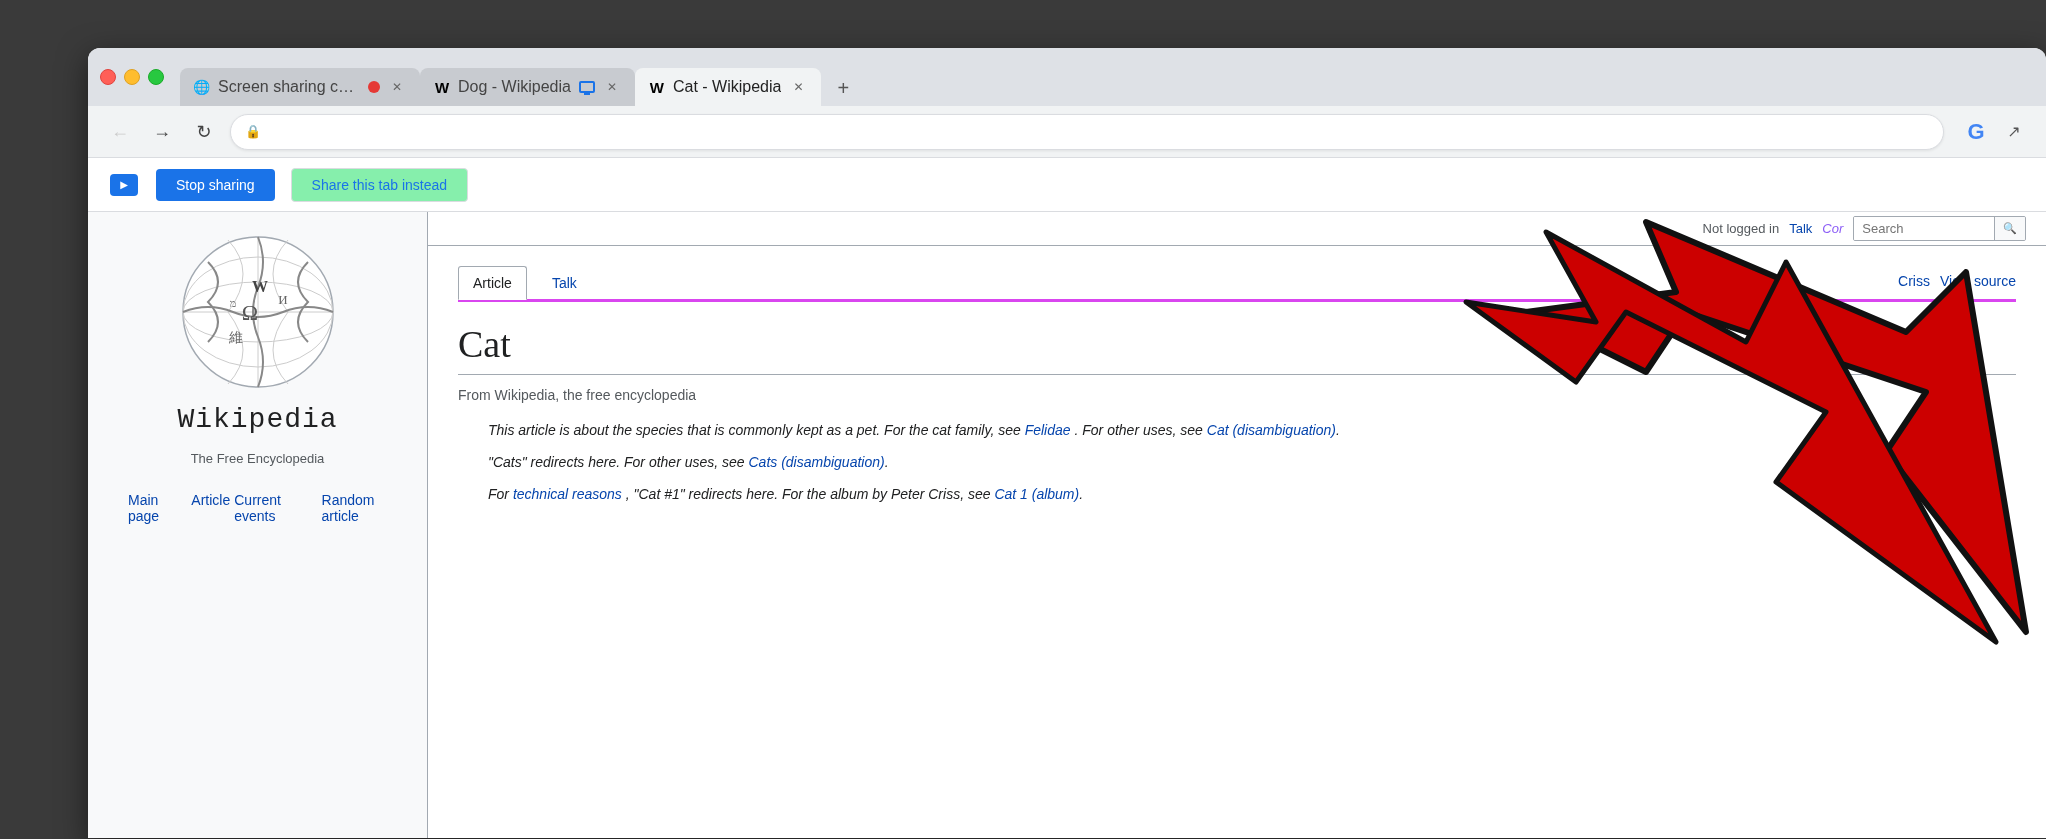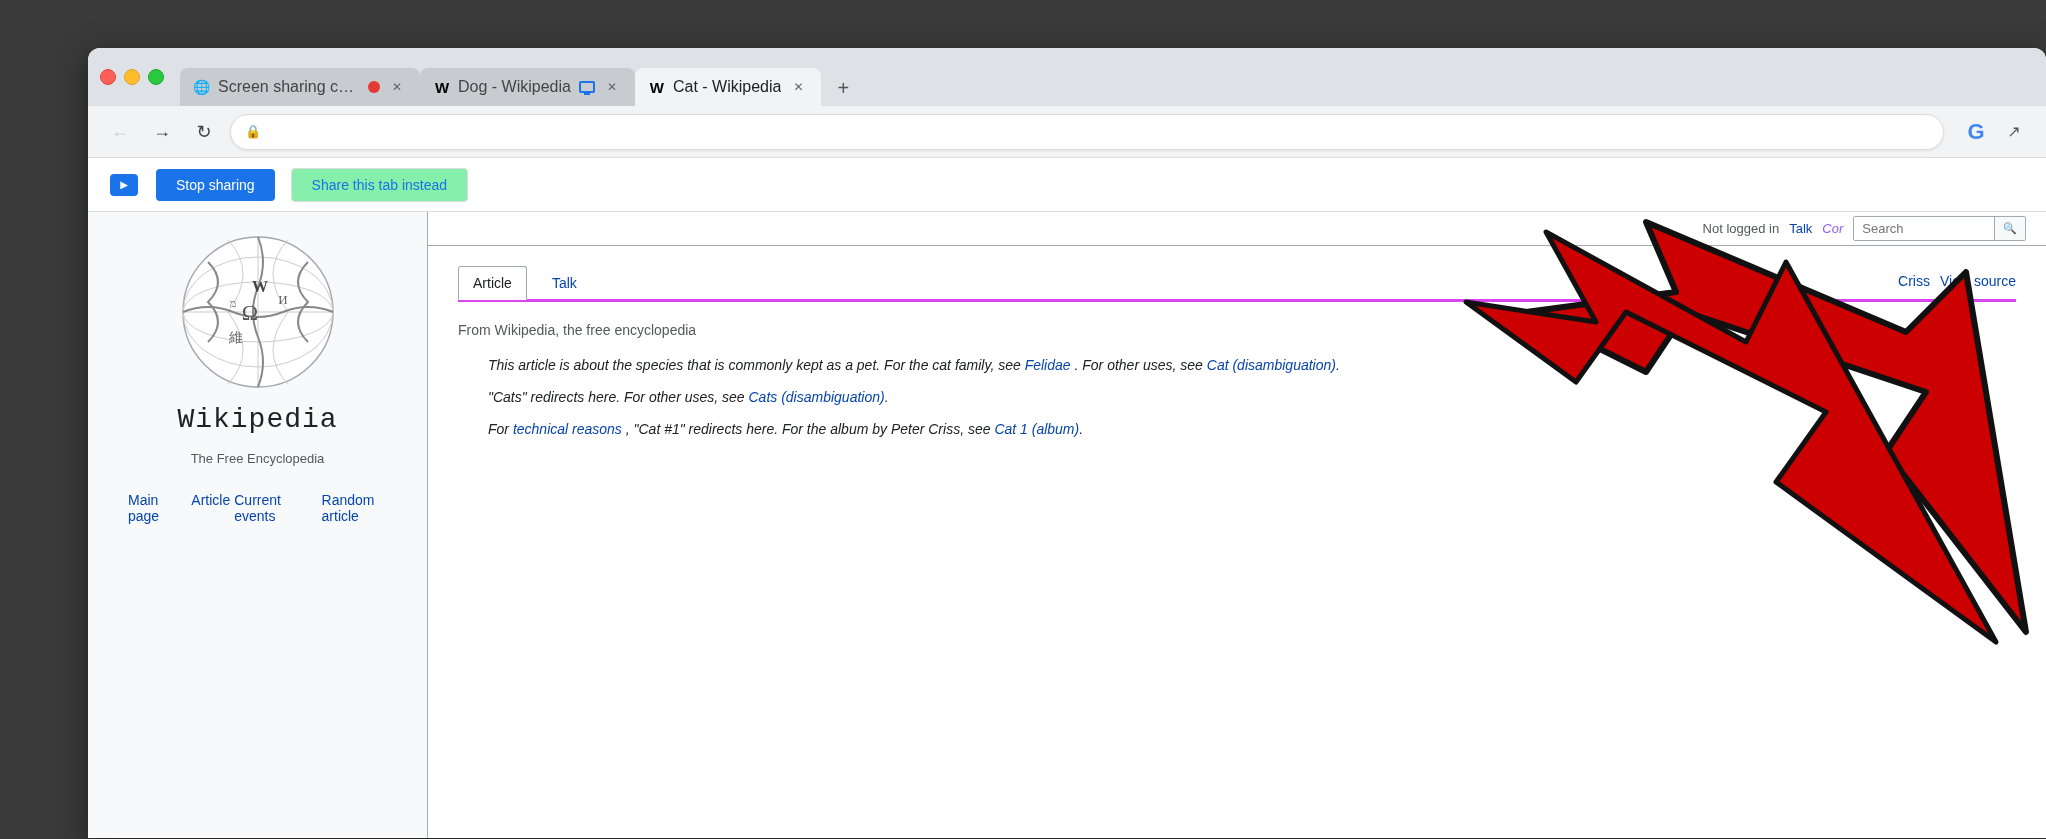--- a/index.html
+++ b/index.html
@@ -633,20 +633,21 @@
           </div>
           <div class="wiki-tab-spacer"></div>
           <div class="wiki-tab-actions">
             <span>Criss</span>
           </div>
           <div class="wiki-tab-actions" style="color:#0645ad;">
             <span>View source</span>
           </div>
         </div>
 
+        <h1 class="wiki-heading">Cat</h1>
 
         <p class="wiki-from-text">From Wikipedia, the free encyclopedia</p>
 
         <div class="wiki-blockquote">
           <p style="margin-bottom:8px;">
             <em>This article is about the species that is commonly kept as a pet. For the cat family, see </em>
             <a class="wiki-link">Felidae</a>
             <em>. For other uses, see </em>
             <a class="wiki-link">Cat (disambiguation)</a><em>.</em>
           </p>

